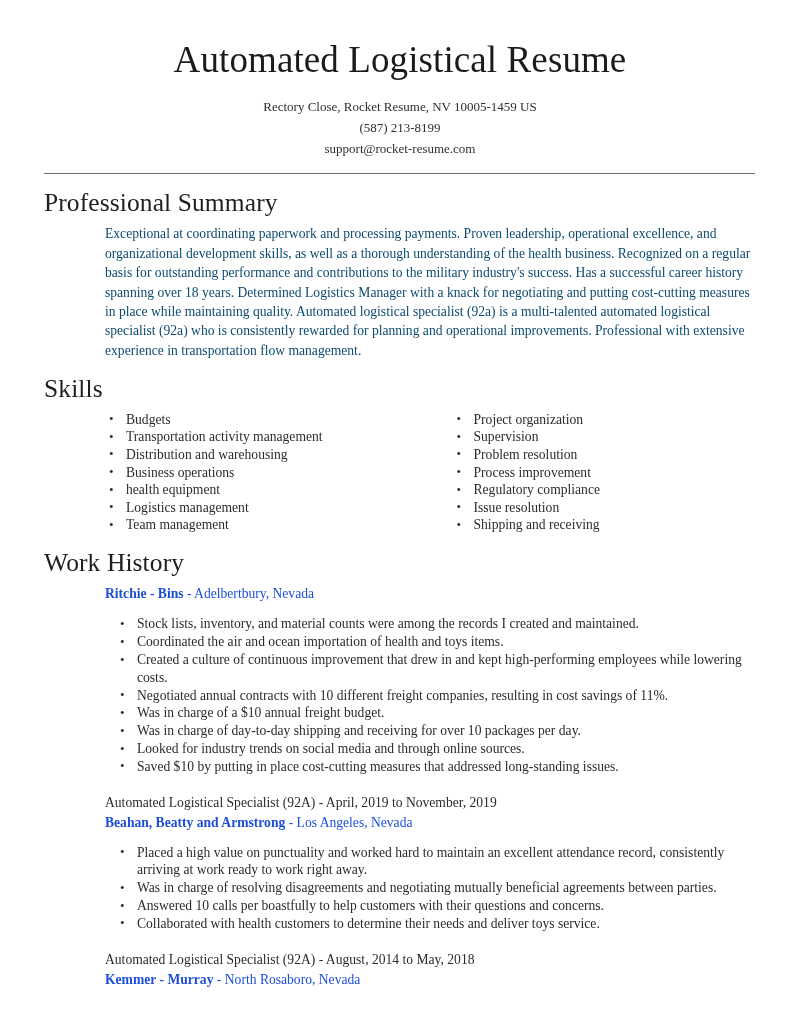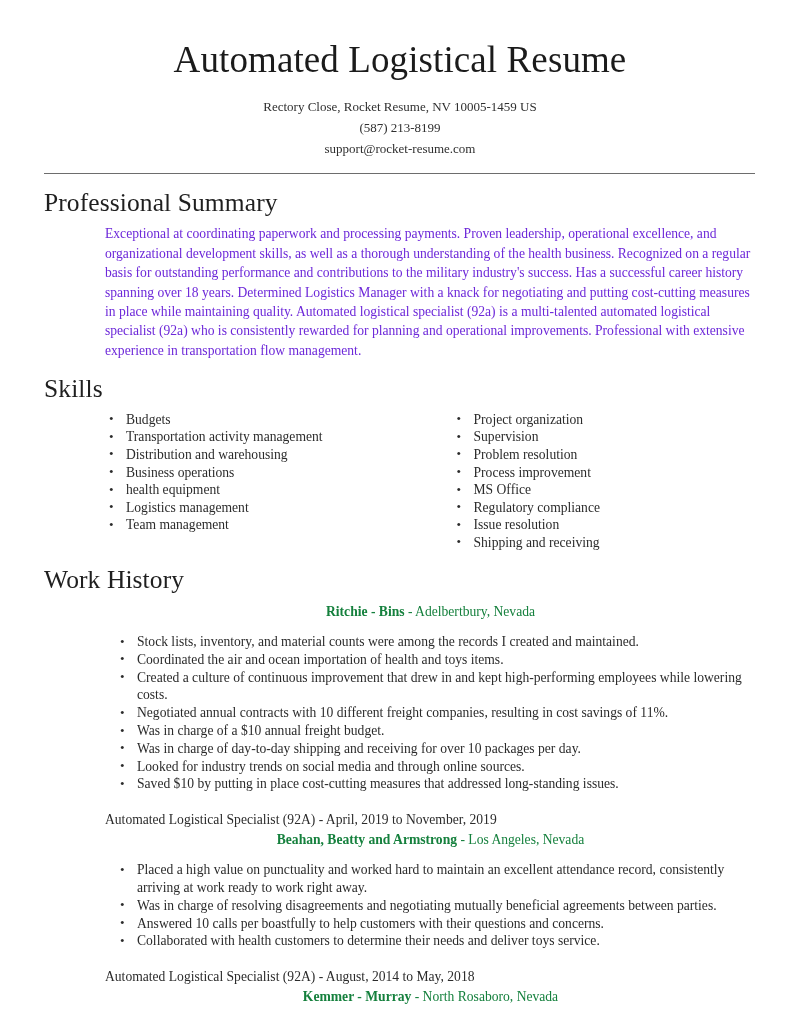--- a/index.html
+++ b/index.html
@@ -64,21 +64,21 @@
     letter-spacing: 0.1px;
   }
   .section-body {
     padding-left: 61px;
   }
 
   
   .summary-text {
     font-size: 13.6px;
     line-height: 19.4px;
-    color: #6d28d9;
+    color: #0c4a6e;
     margin: 0;
     text-align: left;
   }
 
   
   .skills-columns {
     display: flex;
     padding-left: 61px;
     margin-top: 2px;
   }
@@ -122,23 +122,22 @@
   }
   .job-title {
     font-size: 13.6px;
     line-height: 20px;
     color: #2b2b2b;
     font-weight: 400;
   }
   .job-company-line {
     font-size: 13.6px;
     line-height: 20px;
-    color: #15803d;
+    color: #1d4ed8;
     margin-bottom: 3px;
-    text-align: center;
   }
   .job-company {
     font-weight: 700;
   }
   .job-location {
     font-weight: 400;
   }
   ul.job-bullets {
     list-style: none;
     margin: 11px;
@@ -197,21 +196,20 @@
           <li>Logistics management</li>
           <li>Team management</li>
         </ul>
       </div>
       <div class="skills-col">
         <ul class="bullets">
           <li>Project organization</li>
           <li>Supervision</li>
           <li>Problem resolution</li>
           <li>Process improvement</li>
-          <li>MS Office</li>
           <li>Regulatory compliance</li>
           <li>Issue resolution</li>
           <li>Shipping and receiving</li>
         </ul>
       </div>
     </div>
   </div>
 
   <div class="section">
     <h2 class="section-heading">Work History</h2>

